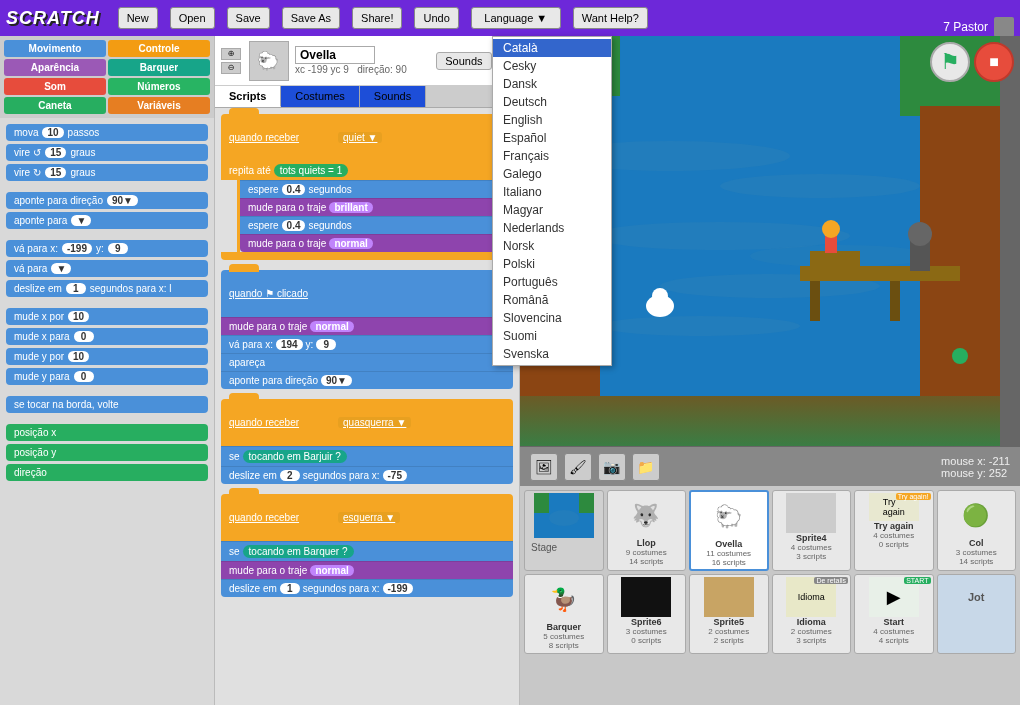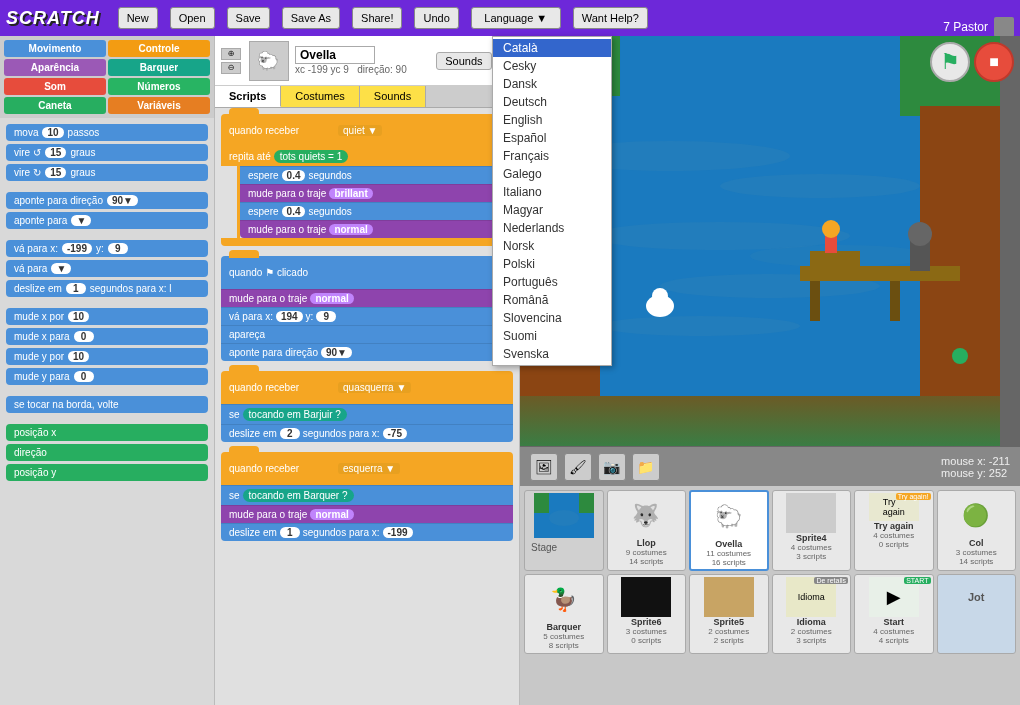--- a/index.html
+++ b/index.html
@@ -195,21 +195,21 @@
     .tabs-bar {
       display: flex;
       background: #ccc;
       border-bottom: 1px solid #aaa;
     }
     .tab {
       padding: 4px 14px;
       cursor: pointer;
       font-size: 11px;
       border-right: 1px solid #aaa;
-      background: #fde047;
+      background: #1d4ed8;
     }
     .tab.active {
       background: white;
       font-weight: bold;
       border-bottom: 1px solid white;
     }
 
     
     .scripts-content {
       flex: 1;
@@ -221,26 +221,27 @@
     }
 
     
     .script-block {
       margin-bottom: 10px;
     }
     .hat-block {
       background: #f5a623;
       color: white;
       border-radius: 4px 4px 0 0;
-      padding: 11px 8px;
+      padding: 18px 8px;
       font-size: 10px;
       display: flex;
       align-items: center;
       gap: 3px;
       position: relative;
+      text-decoration: underline;
     }
     .hat-block::before {
       content: '';
       position: absolute;
       top: -6px;
       left: 8px;
       width: 30px;
       height: 8px;
       background: #f5a623;
       border-radius: 4px 4px 0 0;
@@ -567,24 +568,24 @@
       </div>
       <div class="block-section-gap"></div>
       <div class="block-item">
         se tocar na borda, volte
       </div>
       <div class="block-section-gap"></div>
       <div class="block-item green">
         posição x
       </div>
       <div class="block-item green">
+        posição y
+      </div>
+      <div class="block-item green">
         direção
-      </div>
-      <div class="block-item green">
-        posição y
       </div>
     </div>
   </div>
 
   <div id="scripts-area">
 
     <div class="sprite-info">
       <div style="display:flex;flex-direction:column;gap:2px;padding:2px;">
         <div style="width:20px;height:12px;background:#ccc;border:1px solid #aaa;font-size:8px;text-align:center;cursor:pointer;">⊕</div>
         <div style="width:20px;height:12px;background:#ccc;border:1px solid #aaa;font-size:8px;text-align:center;cursor:pointer;">⊖</div>

